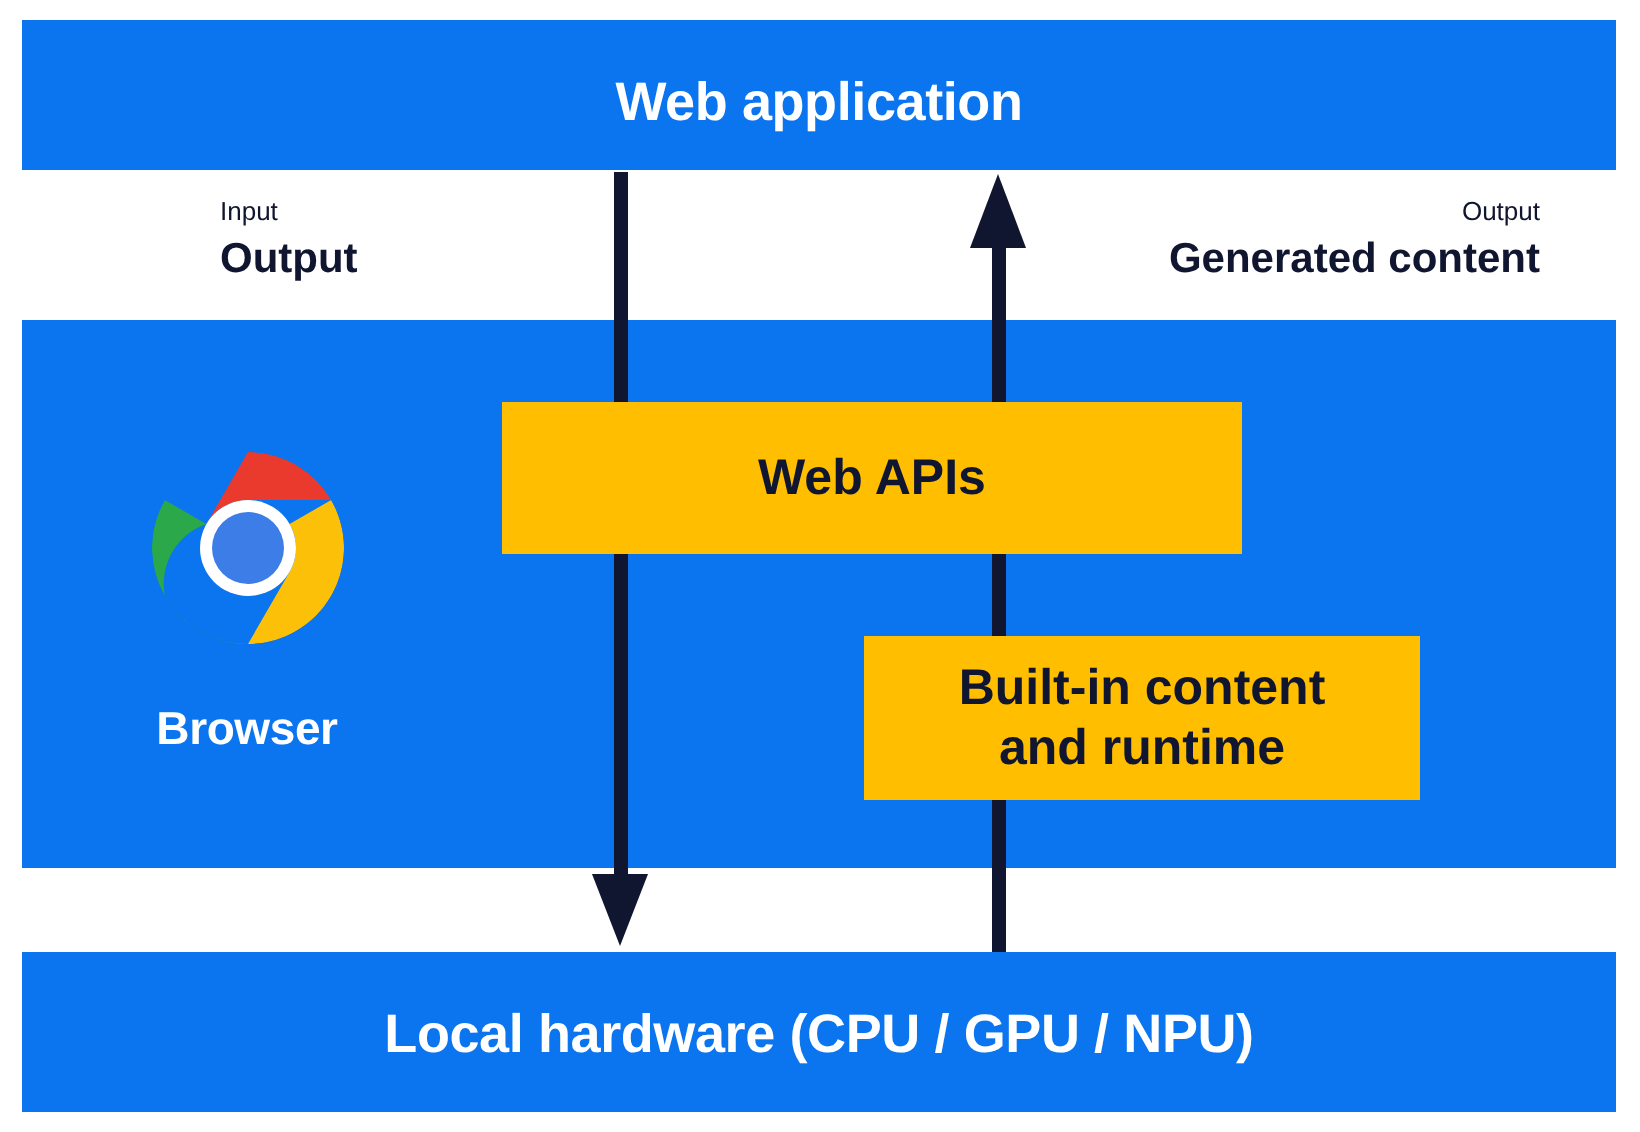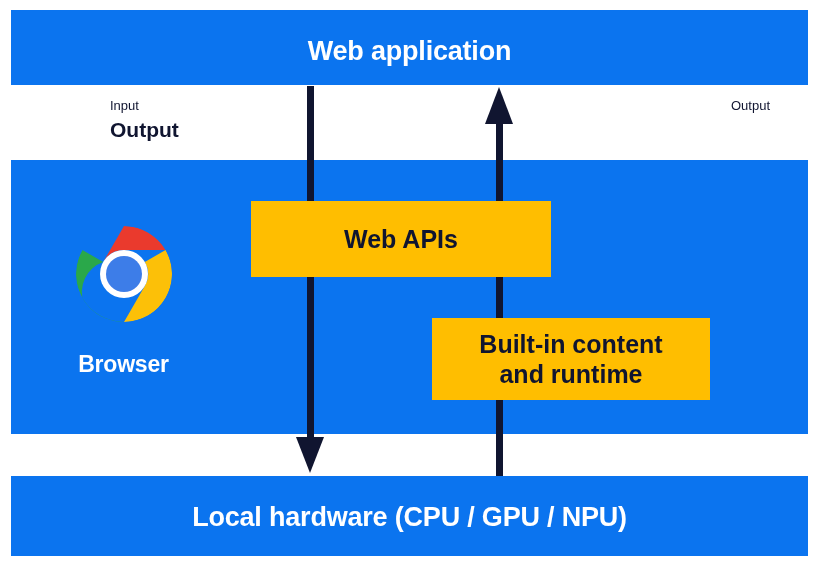--- a/index.html
+++ b/index.html
@@ -114,21 +114,21 @@
     align-items: center;
     justify-content: center;
     text-align: center;
     font-weight: bold;
     line-height: 1.22;
     z-index: 5;
   }
   #box-web-apis {
     left: 251px;
     top: 201px;
-    width: 300px;
+    width: 370px;
     height: 76px;
     font-size: 25px;
   }
   #box-builtin-models {
     left: 432px;
     top: 318px;
     width: 278px;
     height: 82px;
     font-size: 25px;
   }
@@ -143,20 +143,21 @@
     <div class="band-title">Web application</div>
   </div>
 
   <div class="io-label" id="io-input">
     <span class="io-kind">Input</span>
     <span class="io-value">Output</span>
   </div>
 
   <div class="io-label" id="io-output">
     <span class="io-kind">Output</span>
+    <span class="io-value">Generated content</span>
   </div>
 
   <div class="band" id="band-browser"></div>
 
   <div class="arrow" id="arrow-down">
     <svg width="28" height="388" viewBox="0 0 28 388" xmlns="http://www.w3.org/2000/svg">
       <rect x="11" y="0" width="7" height="355" fill="#101530"></rect>
       <polygon points="0,351 28,351 14,387" fill="#101530"></polygon>
     </svg>
   </div>

